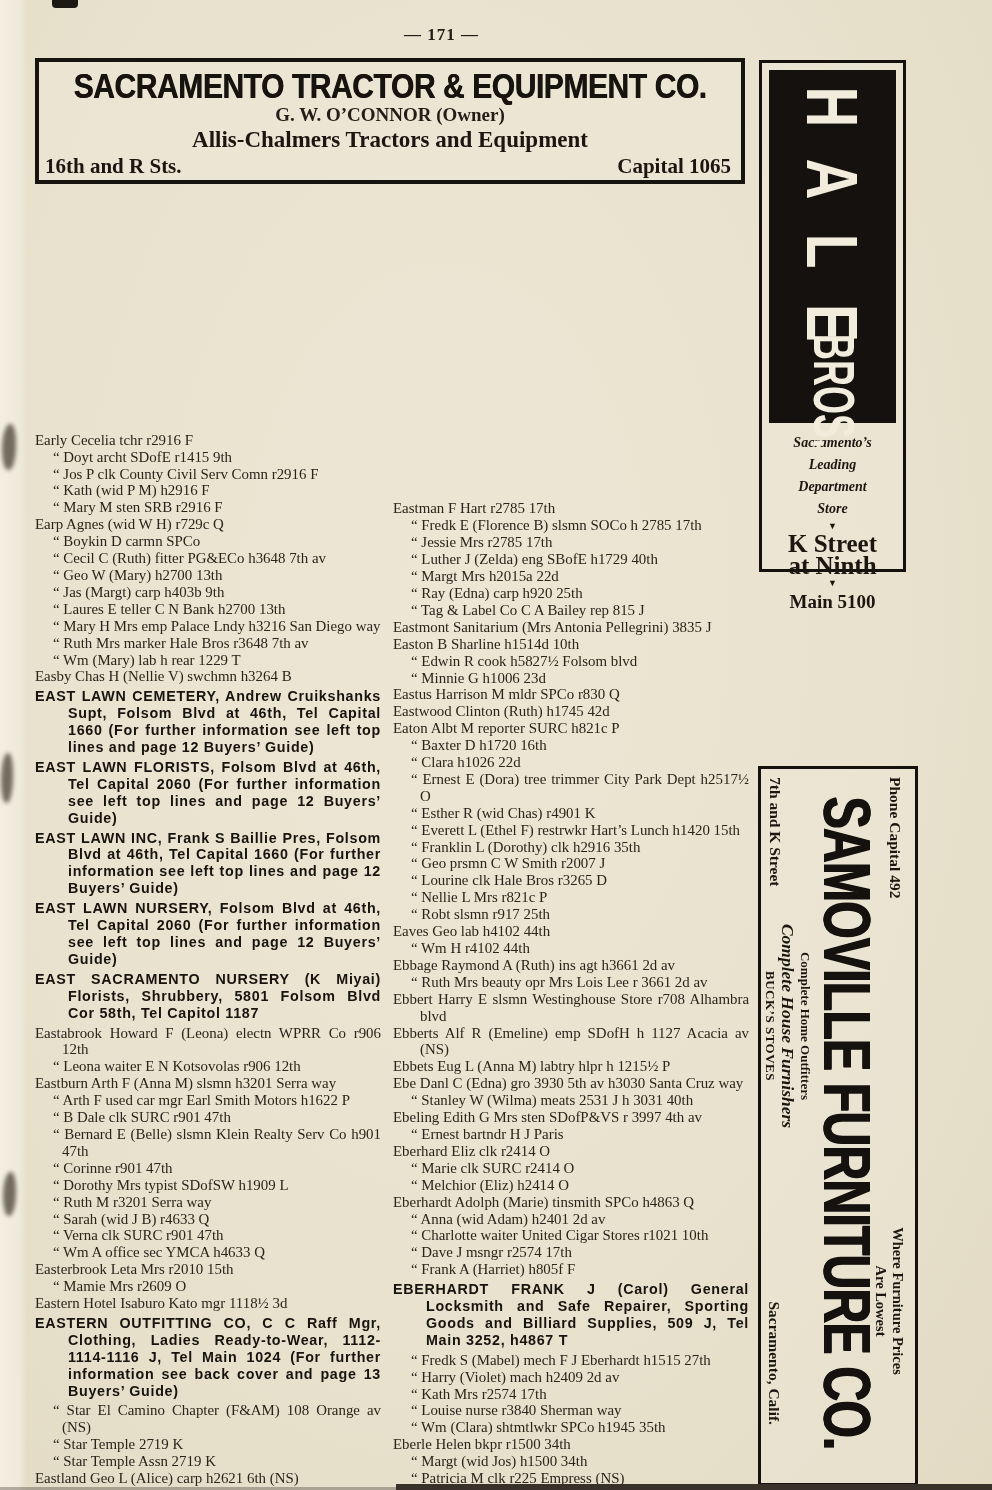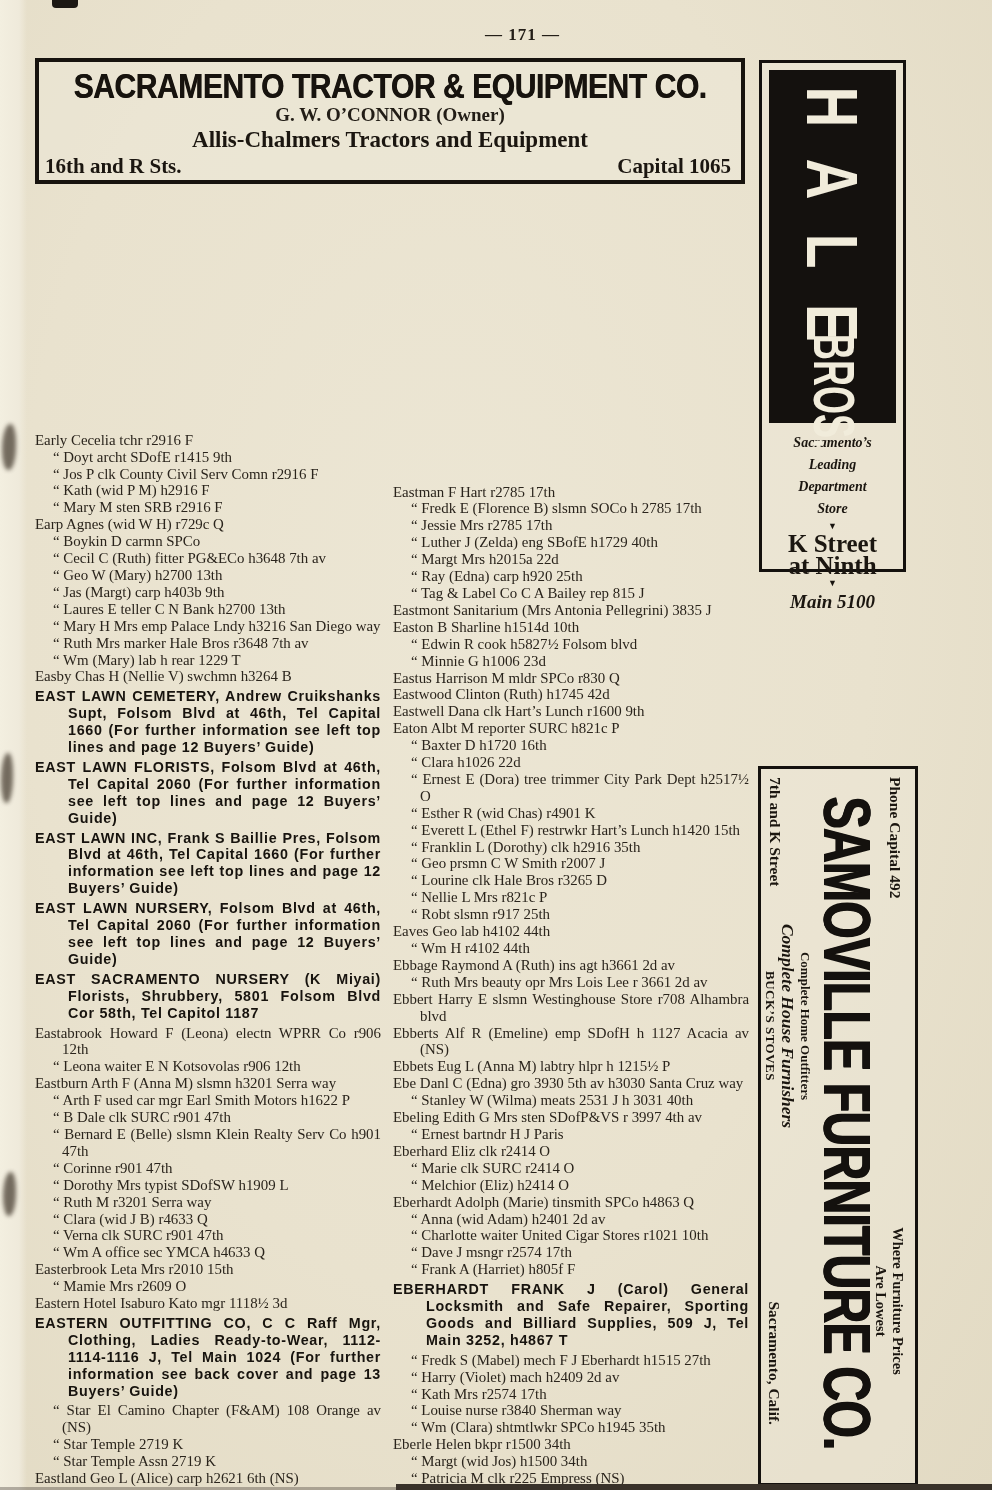--- a/index.html
+++ b/index.html
@@ -9,21 +9,21 @@
   .edge-strip{position:absolute;left:0;top:0;width:27px;height:100%;
     background:linear-gradient(90deg,#f3efe0 0%,#efeadb 70%,rgba(239,234,219,0) 100%);}
   .smudge{position:absolute;background:#4a4034;border-radius:60% 40% 55% 45%;filter:blur(2px);opacity:.75;}
   .sm1{left:2px;top:424px;width:14px;height:46px;}
   .sm2{left:1px;top:753px;width:12px;height:50px;}
   .sm3{left:3px;top:1172px;width:13px;height:44px;}
   .speck{position:absolute;left:52px;top:0;width:26px;height:8px;background:#1c1813;border-radius:0 0 4px 4px;}
   .bottom-edge{position:absolute;left:396px;bottom:0;width:596px;height:6px;background:#39322a;}
   .bottom-edge2{position:absolute;left:0;bottom:0;width:400px;height:3px;background:rgba(57,50,42,.35);}
 
-  .page-number{position:absolute;left:420px;top:25px;width:140px;text-align:right;
+  .page-number{position:absolute;left:404px;top:25px;width:140px;text-align:left;
     font-weight:bold;font-size:17px;letter-spacing:1px;color:#241f18;}
 
   
   .top-ad{position:absolute;left:35px;top:58px;width:702px;height:118px;border:4px solid #17130e;
     text-align:center;background:rgba(238,232,218,.45);}
   .ta-title{margin-top:7px;font-family:"Liberation Sans",sans-serif;font-weight:bold;font-size:32px;
     line-height:34px;color:#17130e;letter-spacing:-.5px;transform:scale(.94,1.08);
     text-shadow:.5px 0 0 currentColor;white-space:nowrap;}
   .ta-owner{font-size:19px;line-height:23px;font-weight:bold;color:#221d16;}
   .ta-tagline{font-size:23px;line-height:27px;font-weight:bold;color:#1b1610;font-family:Liberation Serif, serif;}
@@ -52,21 +52,21 @@
     font-family:"Liberation Sans",sans-serif;font-weight:bold;font-size:54px;color:#f1ecdb;line-height:1;}
   .hale-bros{position:relative;flex:1;width:100%;}
   .hale-bros span{position:absolute;left:50%;top:50%;white-space:nowrap;
     transform:translate(-50%,-50%) rotate(90deg) scale(.95,1.5);
     font-family:"Liberation Sans",sans-serif;font-weight:bold;font-size:38px;letter-spacing:0;
     color:#f1ecdb;line-height:1;}
   .hale-text{text-align:center;margin-top:9px;color:#1b1610;}
   .hale-slogan{font-size:14px;line-height:22px;font-weight:bold;font-style:italic;}
   .tri{font-size:9px;line-height:13px;color:#17130e;}
   .hale-loc{font-size:25px;line-height:22px;font-weight:bold;}
-  .hale-phone{font-size:19px;line-height:22px;font-weight:bold;margin-top:1px;font-style:italic;}
+  .hale-phone{font-size:19px;line-height:22px;font-weight:bold;margin-top:1px;}
 
   
   .samoville-ad{position:absolute;left:758px;top:766px;width:154px;height:714px;border:3px solid #14110e;
     background:rgba(238,232,218,.4);}
   .sam-rot{position:absolute;left:0;top:0;width:708px;height:148px;transform-origin:top left;
     transform:rotate(90deg) translateY(-148px);}
   .sam-phone{position:absolute;left:8px;top:5px;font-size:15.5px;font-weight:bold;color:#1b1610;}
   .sam-slogan{position:absolute;right:26px;top:3px;width:300px;text-align:center;
     font-size:14.5px;line-height:17px;font-weight:bold;color:#1b1610;}
   .sam-name{position:absolute;left:0;width:708px;top:36px;text-align:center;white-space:nowrap;
@@ -126,21 +126,21 @@
         <div class="e e-b">EAST SACRAMENTO NURSERY (K Miyai) Florists, Shrubbery, 5801 Folsom Blvd Cor 58th, Tel Capitol 1187</div>
         <div class="e e-p">Eastabrook Howard F (Leona) electn WPRR Co r906 12th</div>
         <div class="e e-d">“ Leona waiter E N Kotsovolas r906 12th</div>
         <div class="e e-p">Eastburn Arth F (Anna M) slsmn h3201 Serra way</div>
         <div class="e e-d">“ Arth F used car mgr Earl Smith Motors h1622 P</div>
         <div class="e e-d">“ B Dale clk SURC r901 47th</div>
         <div class="e e-d">“ Bernard E (Belle) slsmn Klein Realty Serv Co h901 47th</div>
         <div class="e e-d">“ Corinne r901 47th</div>
         <div class="e e-d">“ Dorothy Mrs typist SDofSW h1909 L</div>
         <div class="e e-d">“ Ruth M r3201 Serra way</div>
-        <div class="e e-d">“ Clara (wid J B) r4633 Q</div>
+        <div class="e e-d">“ Sarah (wid J B) r4633 Q</div>
         <div class="e e-d">“ Verna clk SURC r901 47th</div>
         <div class="e e-d">“ Wm A office sec YMCA h4633 Q</div>
         <div class="e e-p">Easterbrook Leta Mrs r2010 15th</div>
         <div class="e e-d">“ Mamie Mrs r2609 O</div>
         <div class="e e-p">Eastern Hotel Isaburo Kato mgr 1118½ 3d</div>
         <div class="e e-b">EASTERN OUTFITTING CO, C C Raff Mgr, Clothing, Ladies Ready-to-Wear, 1112-1114-1116 J, Tel Main 1024 (For further information see back cover and page 13 Buyers’ Guide)</div>
         <div class="e e-d">“ Star El Camino Chapter (F&amp;AM) 108 Orange av (NS)</div>
         <div class="e e-d">“ Star Temple 2719 K</div>
         <div class="e e-d">“ Star Temple Assn 2719 K</div>
         <div class="e e-p">Eastland Geo L (Alice) carp h2621 6th (NS)</div>
@@ -153,21 +153,20 @@
         <div class="e e-d">“ Luther J (Zelda) eng SBofE h1729 40th</div>
         <div class="e e-d">“ Margt Mrs h2015a 22d</div>
         <div class="e e-d">“ Ray (Edna) carp h920 25th</div>
         <div class="e e-d">“ Tag &amp; Label Co C A Bailey rep 815 J</div>
         <div class="e e-p">Eastmont Sanitarium (Mrs Antonia Pellegrini) 3835 J</div>
         <div class="e e-p">Easton B Sharline h1514d 10th</div>
         <div class="e e-d">“ Edwin R cook h5827½ Folsom blvd</div>
         <div class="e e-d">“ Minnie G h1006 23d</div>
         <div class="e e-p">Eastus Harrison M mldr SPCo r830 Q</div>
         <div class="e e-p">Eastwood Clinton (Ruth) h1745 42d</div>
-        <div class="e e-p">Eastwell Dana clk Hart’s Lunch r1600 9th</div>
         <div class="e e-p">Eaton Albt M reporter SURC h821c P</div>
         <div class="e e-d">“ Baxter D h1720 16th</div>
         <div class="e e-d">“ Clara h1026 22d</div>
         <div class="e e-d">“ Ernest E (Dora) tree trimmer City Park Dept h2517½ O</div>
         <div class="e e-d">“ Esther R (wid Chas) r4901 K</div>
         <div class="e e-d">“ Everett L (Ethel F) restrwkr Hart’s Lunch h1420 15th</div>
         <div class="e e-d">“ Franklin L (Dorothy) clk h2916 35th</div>
         <div class="e e-d">“ Geo prsmn C W Smith r2007 J</div>
         <div class="e e-d">“ Lourine clk Hale Bros r3265 D</div>
         <div class="e e-d">“ Nellie L Mrs r821c P</div>

